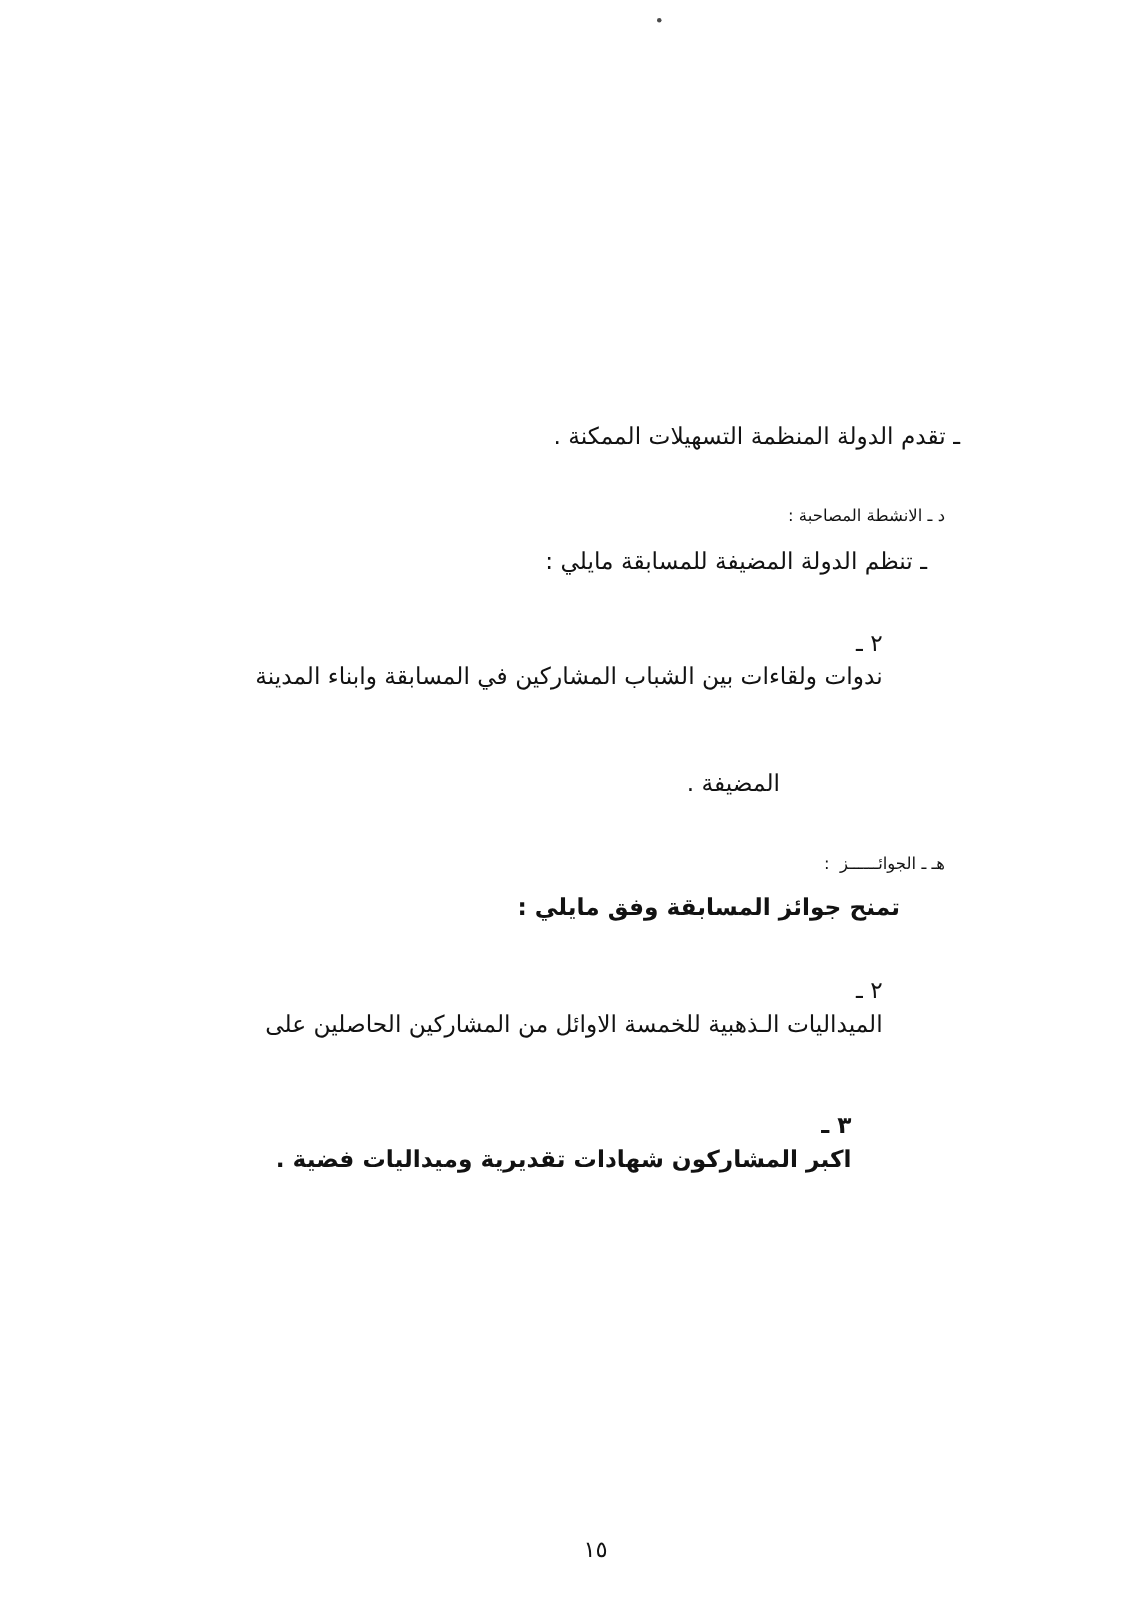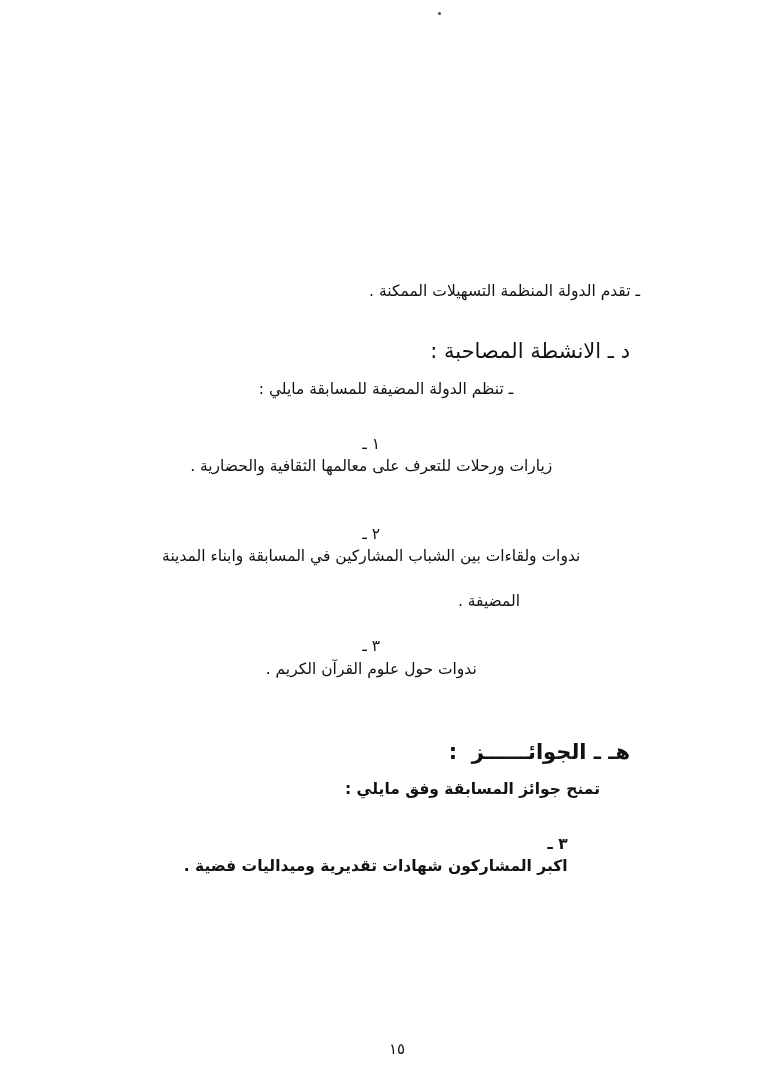--- a/index.html
+++ b/index.html
@@ -53,44 +53,44 @@
     margin: 0;
     white-space: pre-wrap;
   }
 
   .block { margin: 0; }
 
   
   .gap-lg { height: 34px; }
   .gap-sm { height: 10px; }
 
-  .indent-1 { padding-left: 0; padding-right: 22px; text-align: center; }
+  .indent-1 { padding-left: 0; padding-right: 22px; }
   .indent-2 { padding-right: 40px; font-weight: bold; }
 
   .heading {
-    font-size: 21px;
+    font-size: 11px;
     line-height: 1.5;
     padding-right: 10px;
   }
 
   .heading-wide {
     letter-spacing: 0.5px;
-    font-weight: bold;
   }
 
   .continuation {
     padding-right: 120px;
+    margin-top: 26px;
   }
   .continuation-b {
     padding-right: 150px;
   }
 
   .page-number {
     position: absolute;
-    bottom: 20px;
+    bottom: 36px;
     left: 0;
     right: 0;
     text-align: center;
     font-size: 15px;
     color: #121212;
   }
 </style>
 </head>
 <body>
 
@@ -105,47 +105,43 @@
     <div class="gap-lg"></div>
 
     <p class="line heading">د ـ الانشطة المصاحبة :</p>
 
     <div class="gap-sm"></div>
 
     <p class="line indent-1">ـ تنظم الدولة المضيفة للمسابقة مايلي :</p>
 
     <div class="gap-sm"></div>
 
-    <p class="line indent-1">
-      <span>١ ـ</span>
-      <span>زيارات ورحلات للتعرف على معالمها الثقافية والحضارية .</span>
-    </p>
 
     <p class="line indent-1">
       <span>٢ ـ</span>
       <span>ندوات ولقاءات بين الشباب المشاركين في المسابقة وابناء المدينة</span>
     </p>
     <p class="line continuation">المضيفة .</p>
 
-    <p class="line indent-1">
-      <span>٣ ـ</span>
-      <span>ندوات حول علوم القرآن الكريم .</span>
-    </p>
 
     <div class="gap-lg"></div>
 
     <p class="line heading heading-wide">هـ ـ الجوائــــــز  :</p>
 
     <div class="gap-sm"></div>
 
     <p class="line indent-2">تمنح جوائز المسابقة وفق مايلي :</p>
 
     <div class="gap-sm"></div>
 
 
+    <p class="line indent-1">
+      <span>٢ ـ</span>
+      <span>الميداليات الـذهبية للخمسة الاوائل من المشاركين الحاصلين على</span>
+    </p>
 
     <p class="line indent-2">
       <span>٣ ـ</span>
       <span>اكبر المشاركون شهادات تقديرية وميداليات فضية .</span>
     </p>
 
   </div>
 
   <div class="page-number">١٥</div>
 

